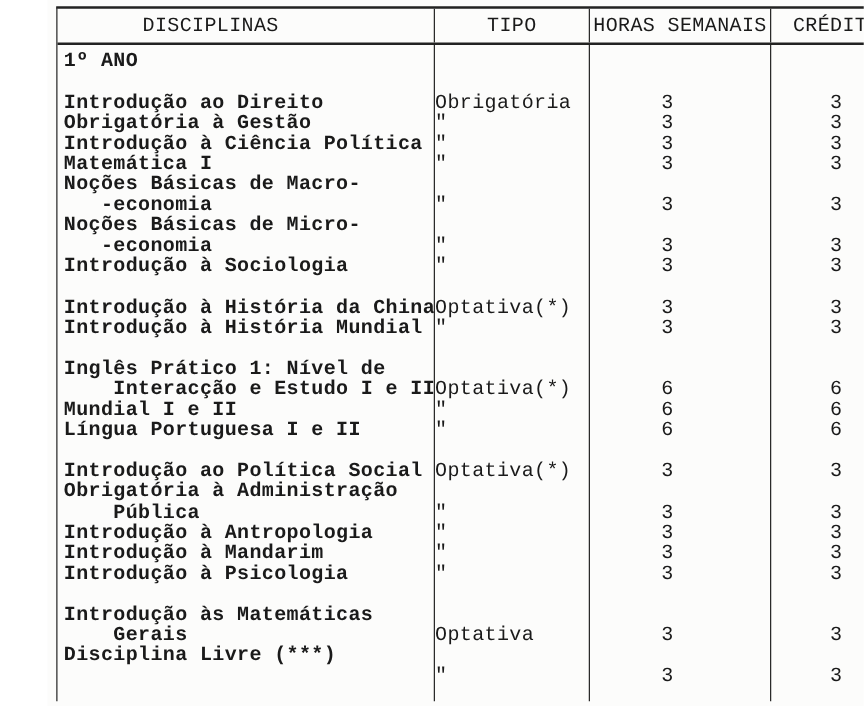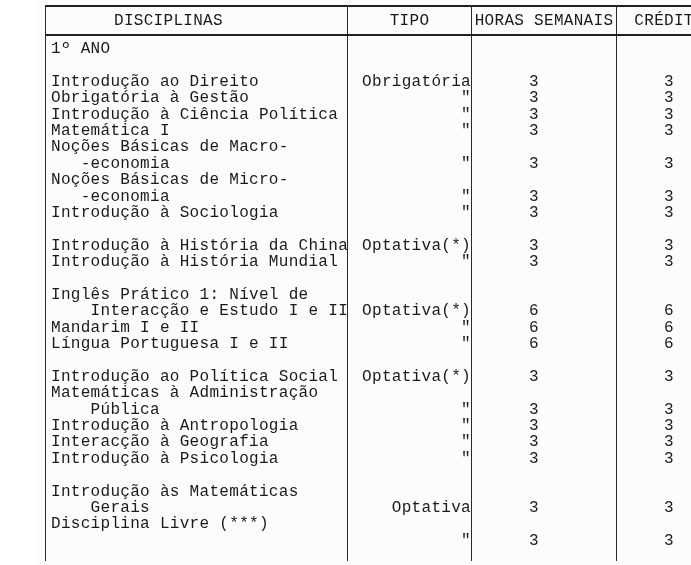--- a/index.html
+++ b/index.html
@@ -53,22 +53,22 @@
   }
   .col:last-child{border-right:none;}
   .line{
     height:16.4px;
     line-height:16.4px;
     font-size:16px;
     letter-spacing:0.3px;
     white-space:pre;
     overflow:visible;
   }
-  .col-d .line{padding-left:5px;text-align:left;}
-  .col-t .line{text-align:right;}
+  .col-d .line{padding-left:5px;text-align:left;font-weight:bold;}
+  .col-t .line{text-align:left;}
   .col-h .line{text-align:center;padding-right:20px;}
   .col-c .line{text-align:center;}
 </style>
 </head>
 <body>
 
 <div class="page">
   <div class="table">
     <div class="thead">
       <div class="th c1">DISCIPLINAS</div>
@@ -88,28 +88,28 @@
           <div class="line">   -economia</div>
           <div class="line">Noções Básicas de Micro-</div>
           <div class="line">   -economia</div>
           <div class="line">Introdução à Sociologia</div>
           <div class="line"></div>
           <div class="line">Introdução à História da China</div>
           <div class="line">Introdução à História Mundial</div>
           <div class="line"></div>
           <div class="line">Inglês Prático 1: Nível de</div>
           <div class="line">    Interacção e Estudo I e II</div>
-          <div class="line">Mandarim I e II</div>
+          <div class="line">Mundial I e II</div>
           <div class="line">Língua Portuguesa I e II</div>
           <div class="line"></div>
           <div class="line">Introdução ao Política Social</div>
-          <div class="line">Matemáticas à Administração</div>
+          <div class="line">Obrigatória à Administração</div>
           <div class="line">    Pública</div>
           <div class="line">Introdução à Antropologia</div>
-          <div class="line">Interacção à Geografia</div>
+          <div class="line">Introdução à Mandarim</div>
           <div class="line">Introdução à Psicologia</div>
           <div class="line"></div>
           <div class="line">Introdução às Matemáticas</div>
           <div class="line">    Gerais</div>
           <div class="line">Disciplina Livre (***)</div>
         </div>
       <div class="col col-t" id="col-t">
           <div class="line"></div>
           <div class="line"></div>
           <div class="line">Obrigatória</div>

